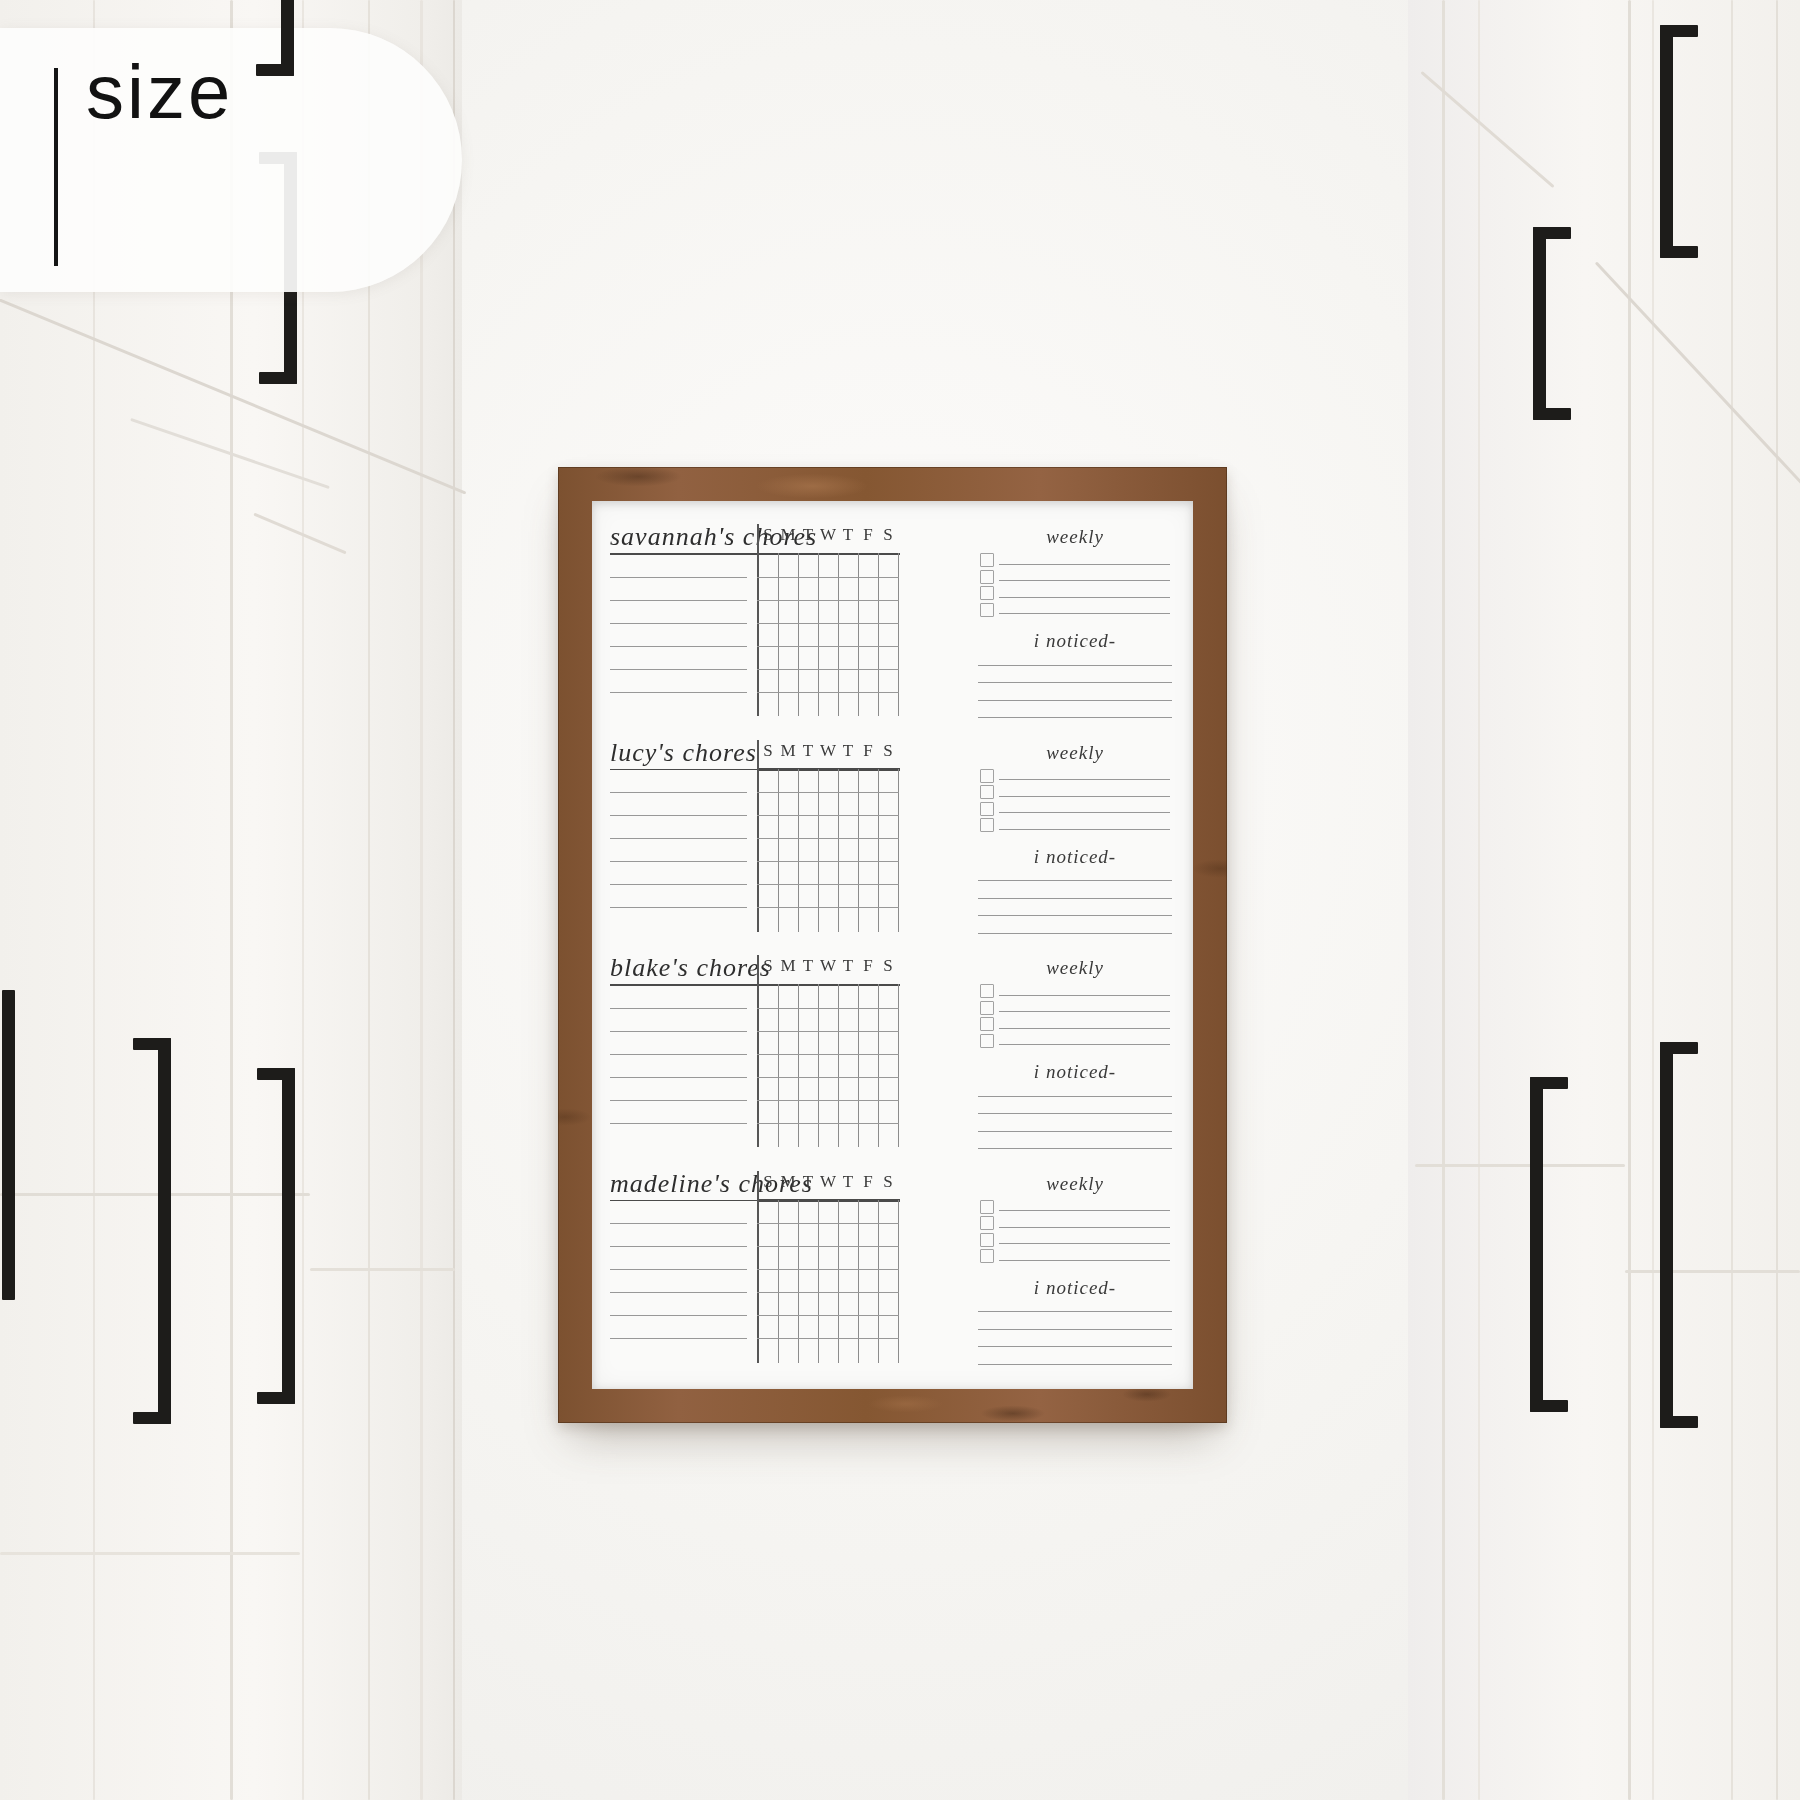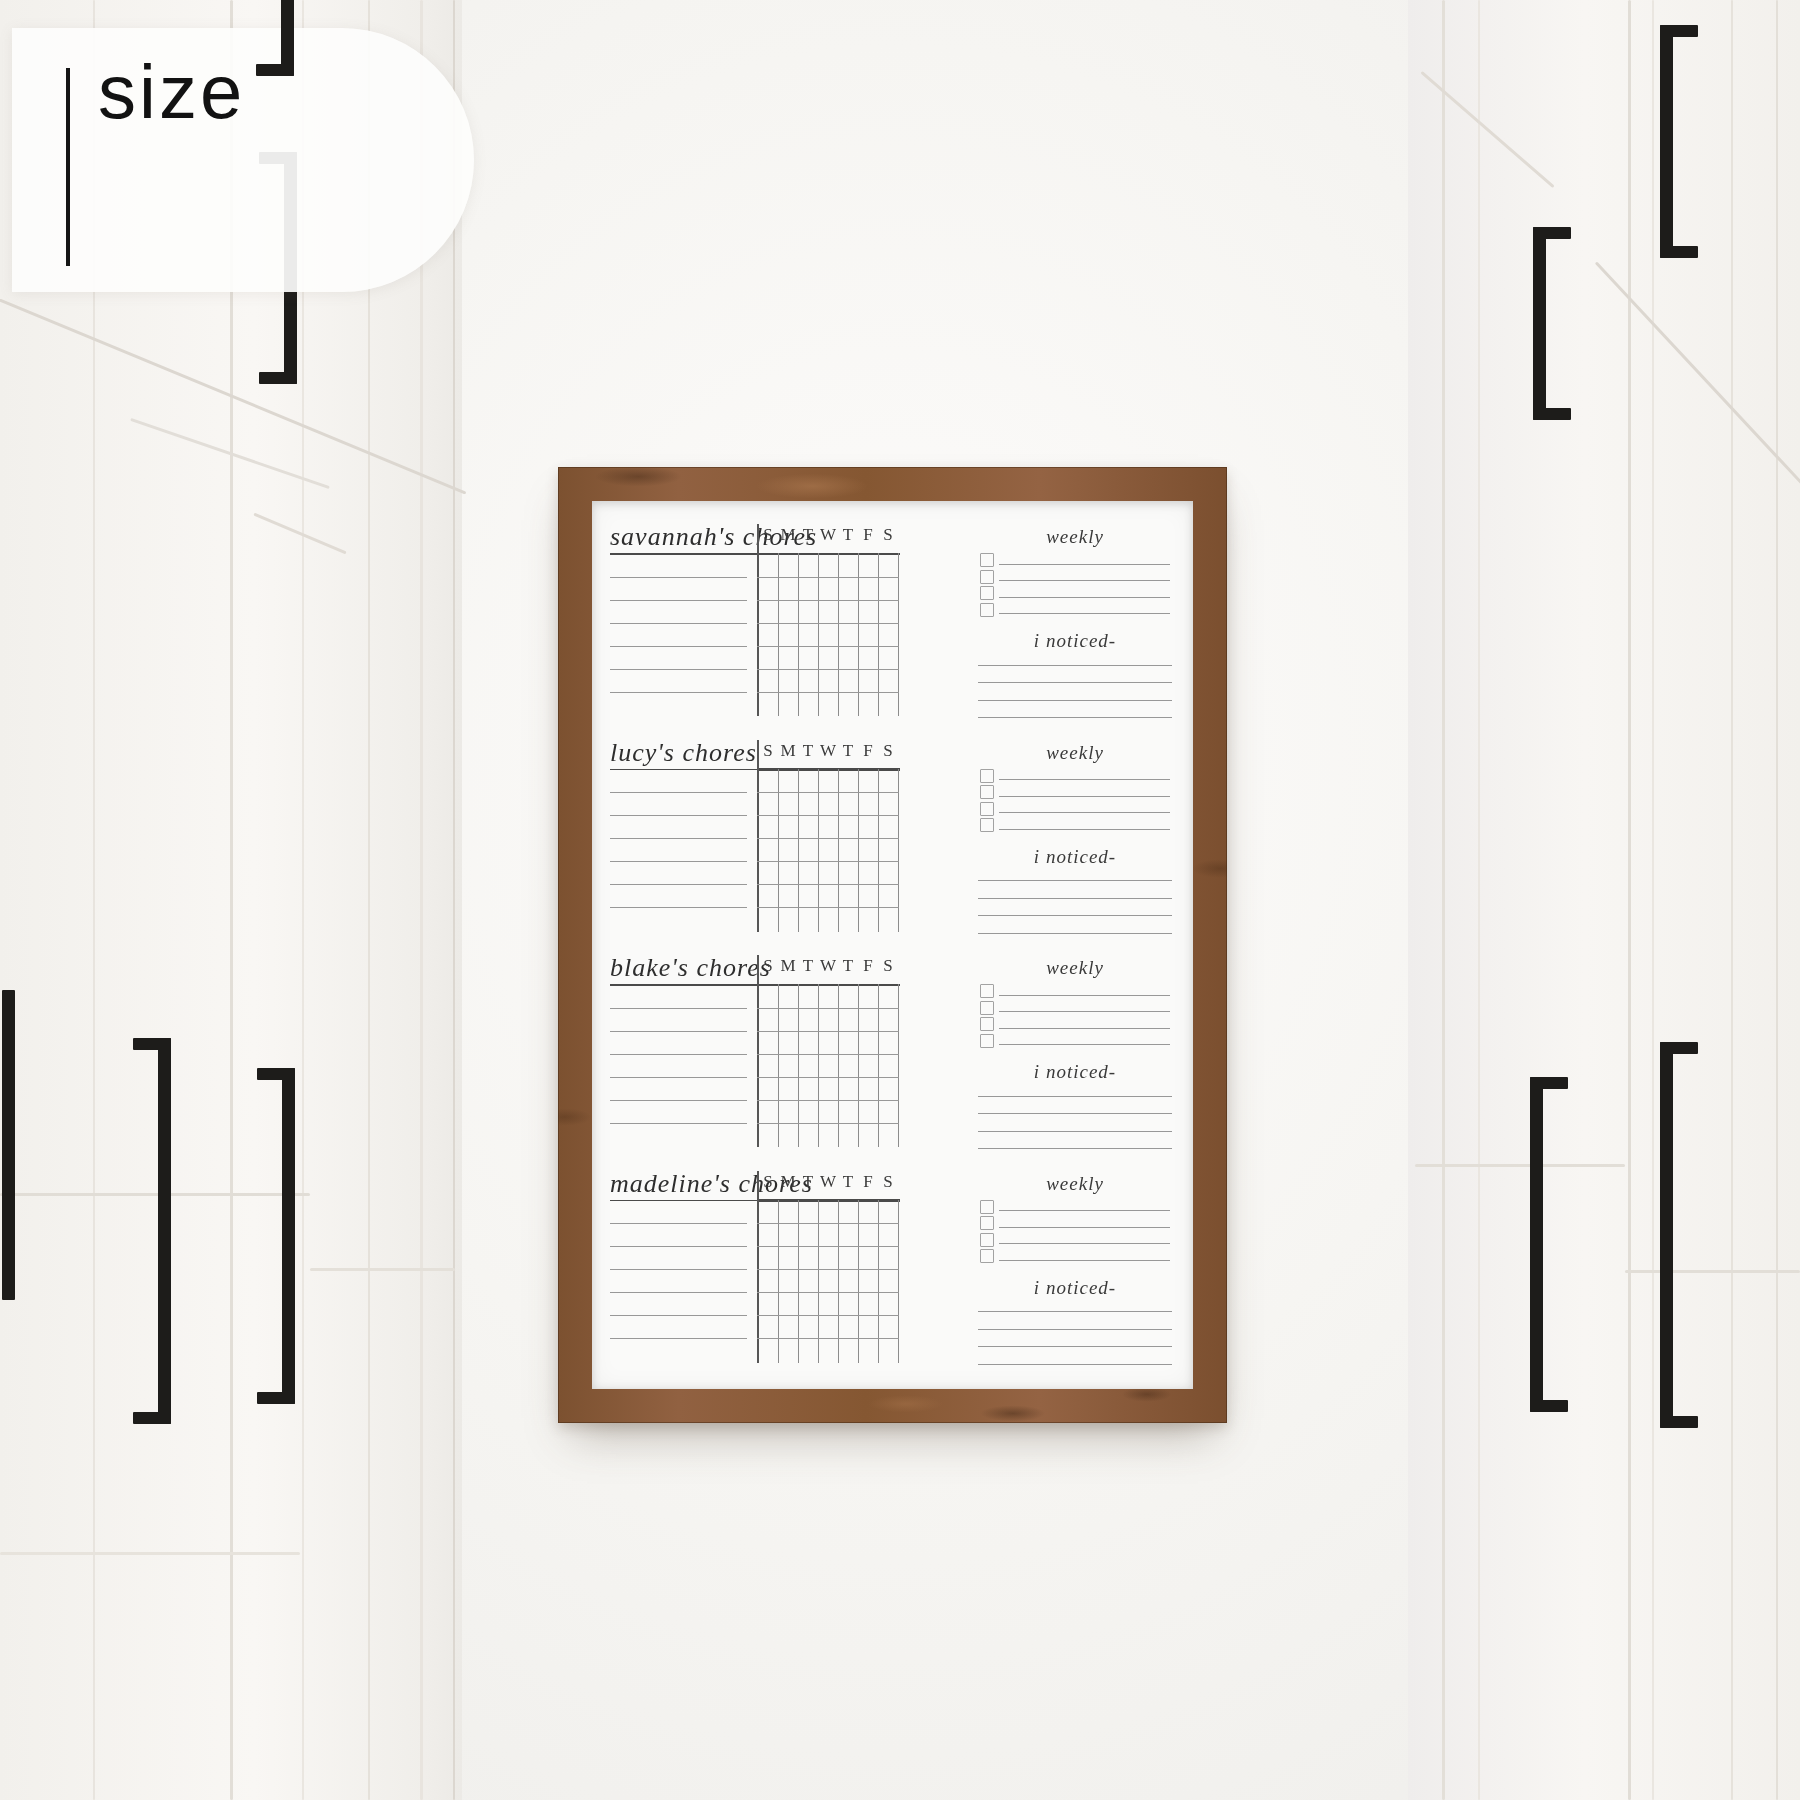--- a/index.html
+++ b/index.html
@@ -13,21 +13,21 @@
   #cab-left{left:0;width:462px;
     background:linear-gradient(90deg,#f2f0ec 0%,#f9f7f4 55%,#f0eeea 92%,#eceae6 100%);}
   #cab-right{left:1408px;width:392px;
     background:linear-gradient(90deg,#efedec 0%,#f8f6f3 45%,#f2f0ec 100%);}
   .pline{position:absolute;border-radius:2px;}
 
   
   .handle-part{position:absolute;background:#1d1c1a;border-radius:1px;}
 
   
-  #badge{left:12px;top:28px;width:462px;height:264px;z-index:5;
+  #badge{left:0;top:28px;width:462px;height:264px;z-index:5;
     background:rgba(253,253,252,0.92);
     border-radius:0 135px 135px 0;
     box-shadow:0 2px 14px rgba(120,110,100,0.10);}
   #badge-line{position:absolute;left:54px;top:40px;width:4px;height:198px;background:#151515;}
   #badge-size{position:absolute;left:86px;top:20px;font-size:76px;font-weight:300;
     letter-spacing:3px;color:#121212;}
   #badge-dim{position:absolute;left:78px;top:92px;font-size:124px;font-weight:300;
     letter-spacing:-2px;color:#121212;}
 
   

